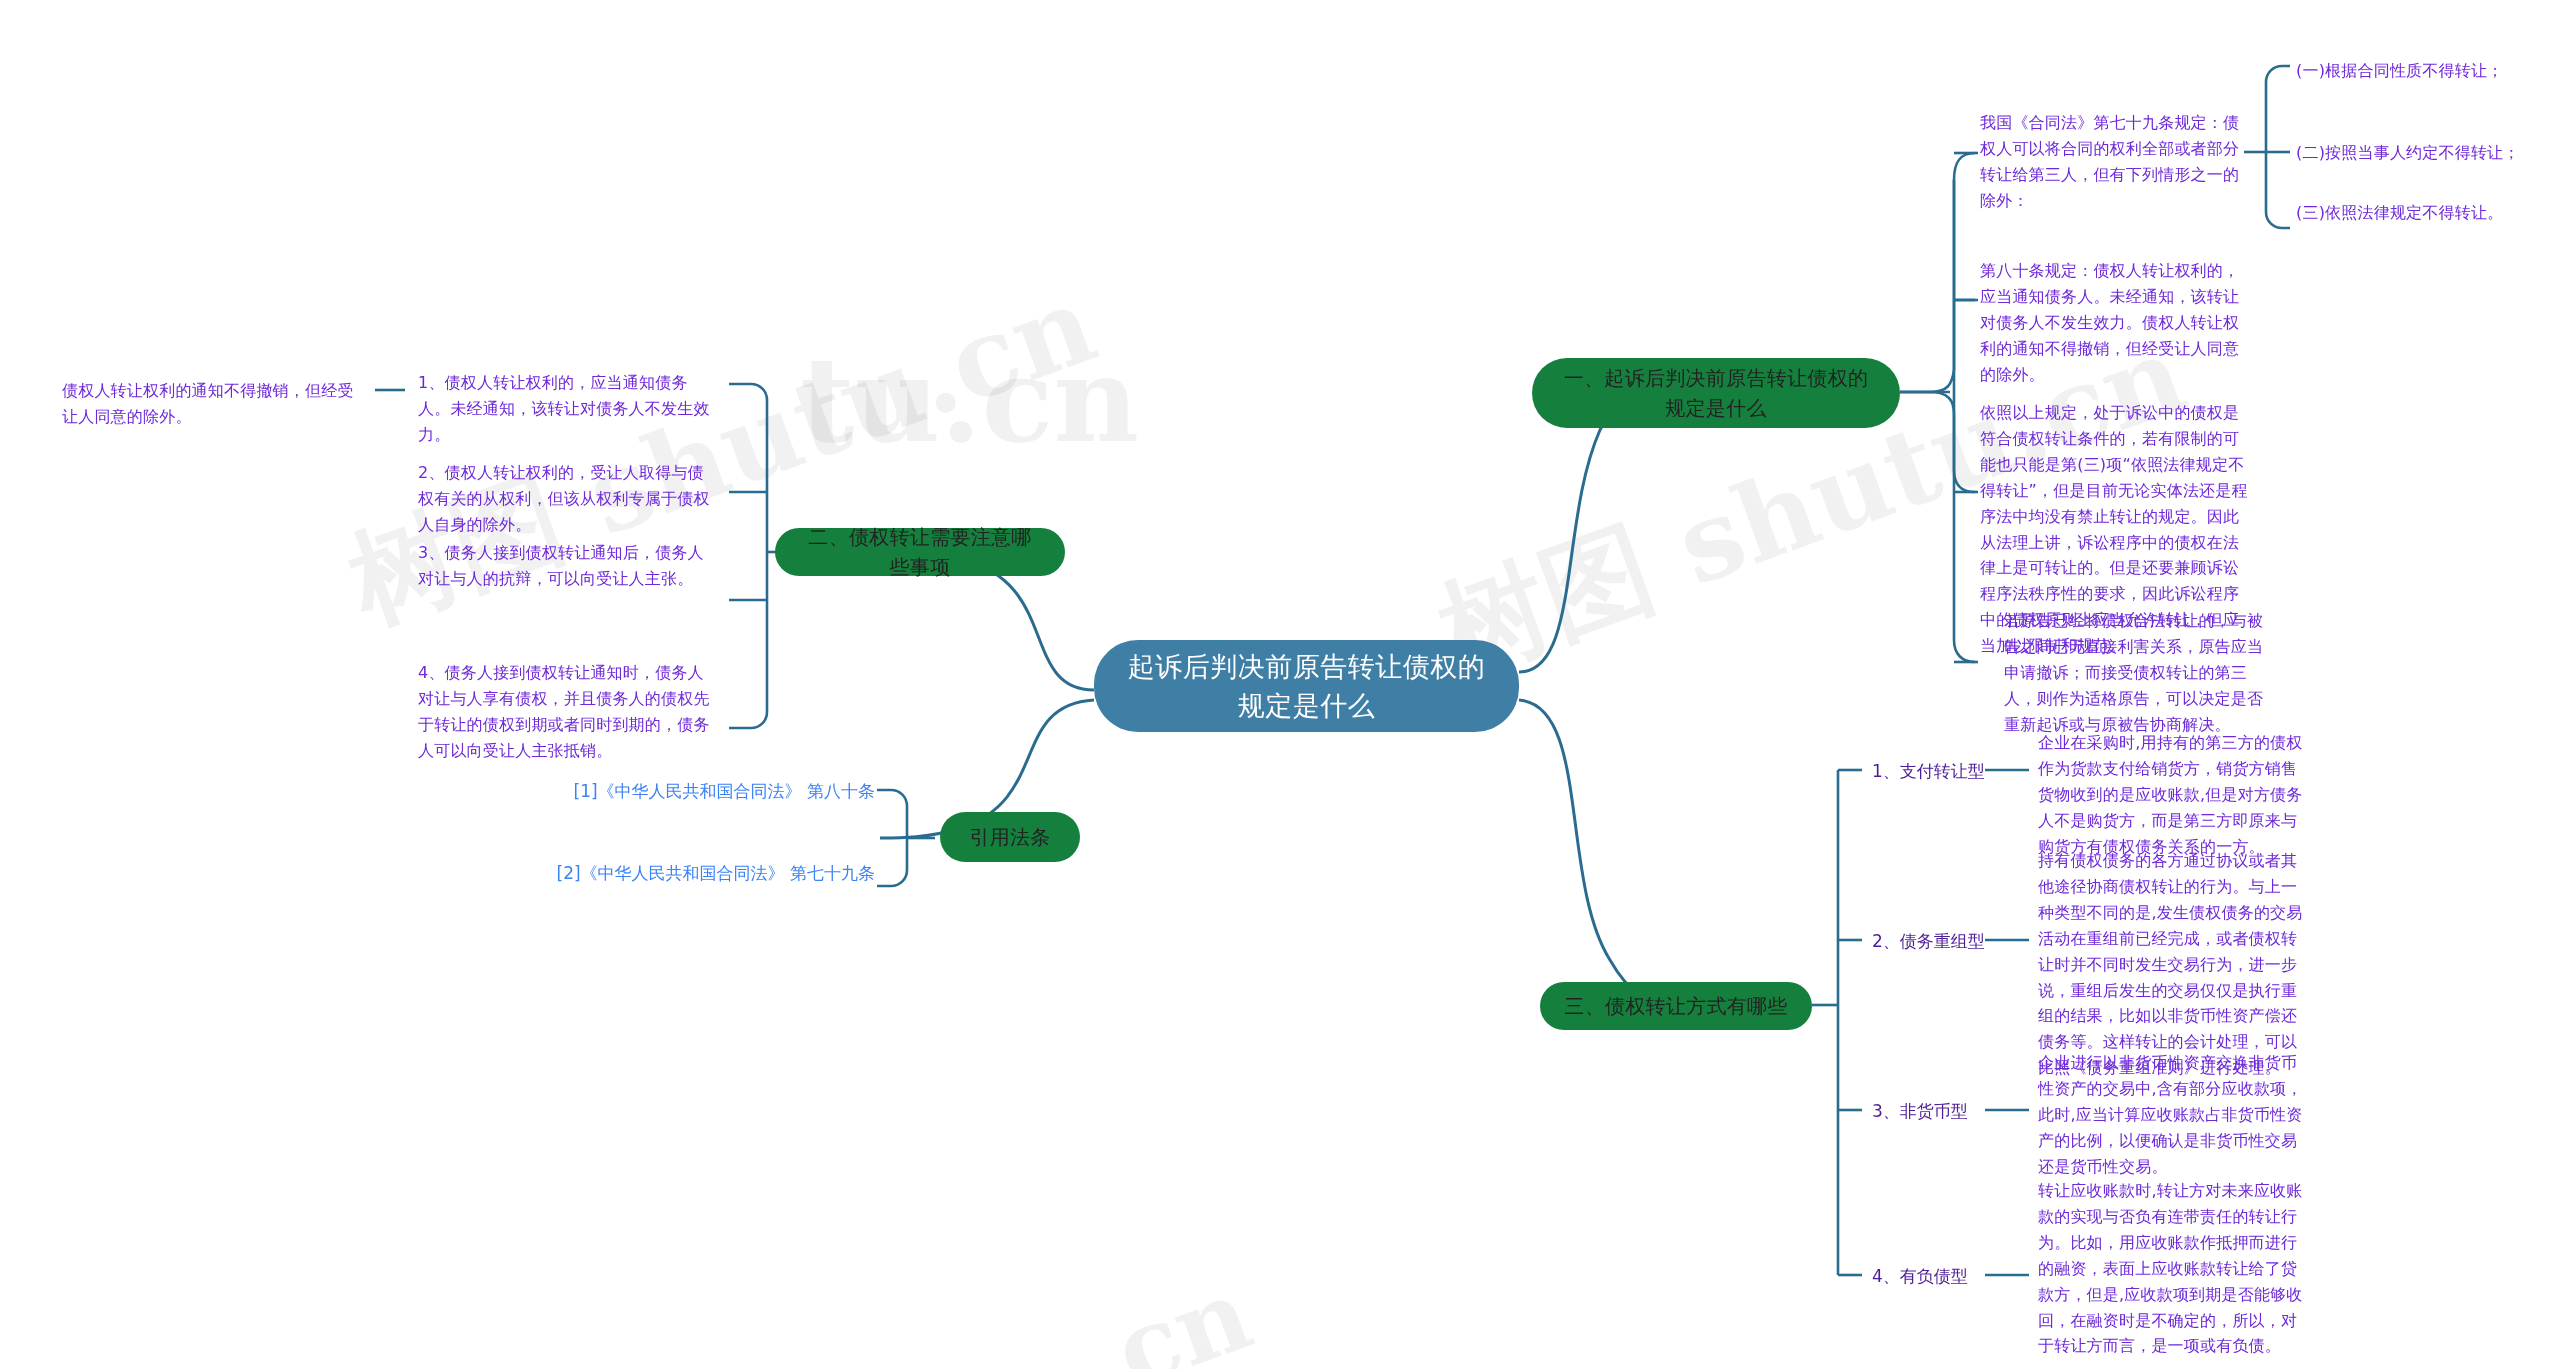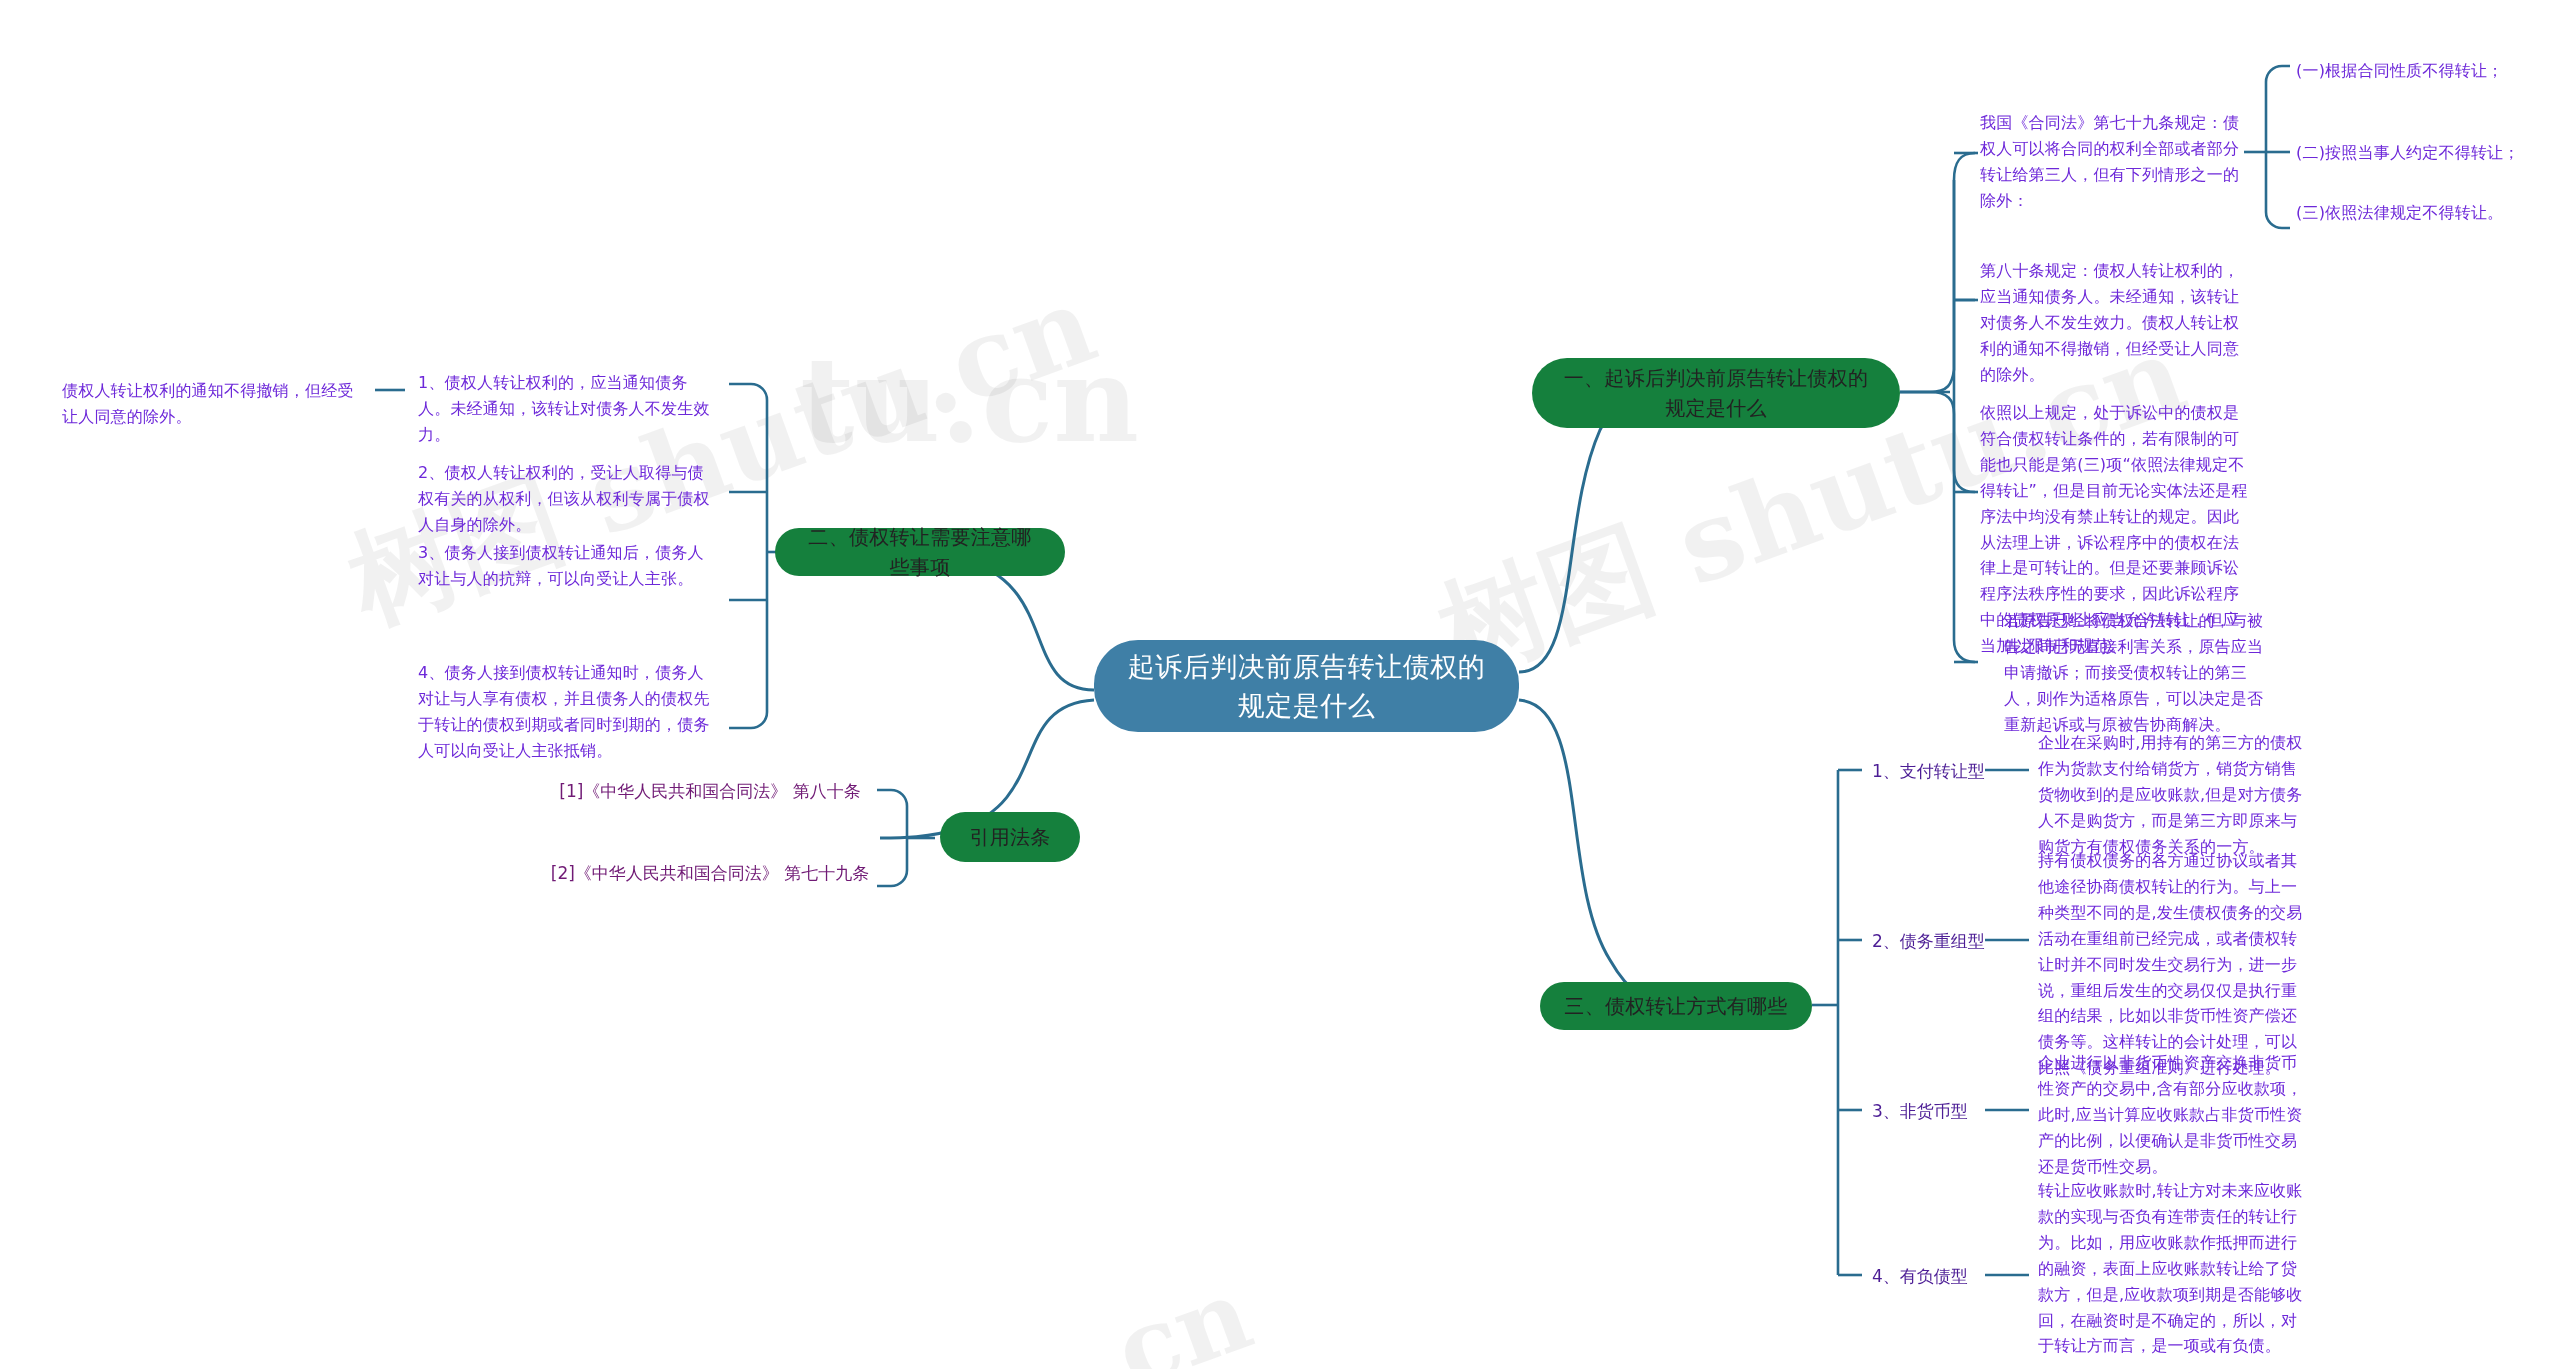--- a/index.html
+++ b/index.html
@@ -34,21 +34,21 @@
     font-size:20px;line-height:1.5;padding:10px 24px;
     letter-spacing:.3px;
   }
   .leaf{
     font-size:16px;line-height:1.62;color:#6d28d9;
     letter-spacing:.2px;
   }
   .leaf.right{text-align:left;}
   .leaf.left{text-align:left;}
   .label-small{font-size:17px;line-height:1.6;color:#4c1d95;white-space:nowrap;}
-  .cite{font-size:17px;line-height:1.6;color:#701a75;white-space:nowrap;text-align:center;}
+  .cite{font-size:17px;line-height:1.6;color:#3b82f6;white-space:nowrap;text-align:right;}
 </style>
 </head>
 <body>
 
 <div id="canvas">
 
   <div class="wm" style="left:800px;top:330px;font-size:118px;">tu.cn</div>
   <div class="wm" style="left:330px;top:520px;font-size:108px;transform:rotate(-20deg);">树图 shutu.cn</div>
   <div class="wm" style="left:1420px;top:570px;font-size:108px;transform:rotate(-20deg);">树图 shutu.cn</div>
   <div class="wm" style="left:1100px;top:1300px;font-size:100px;transform:rotate(-20deg);">cn</div>

